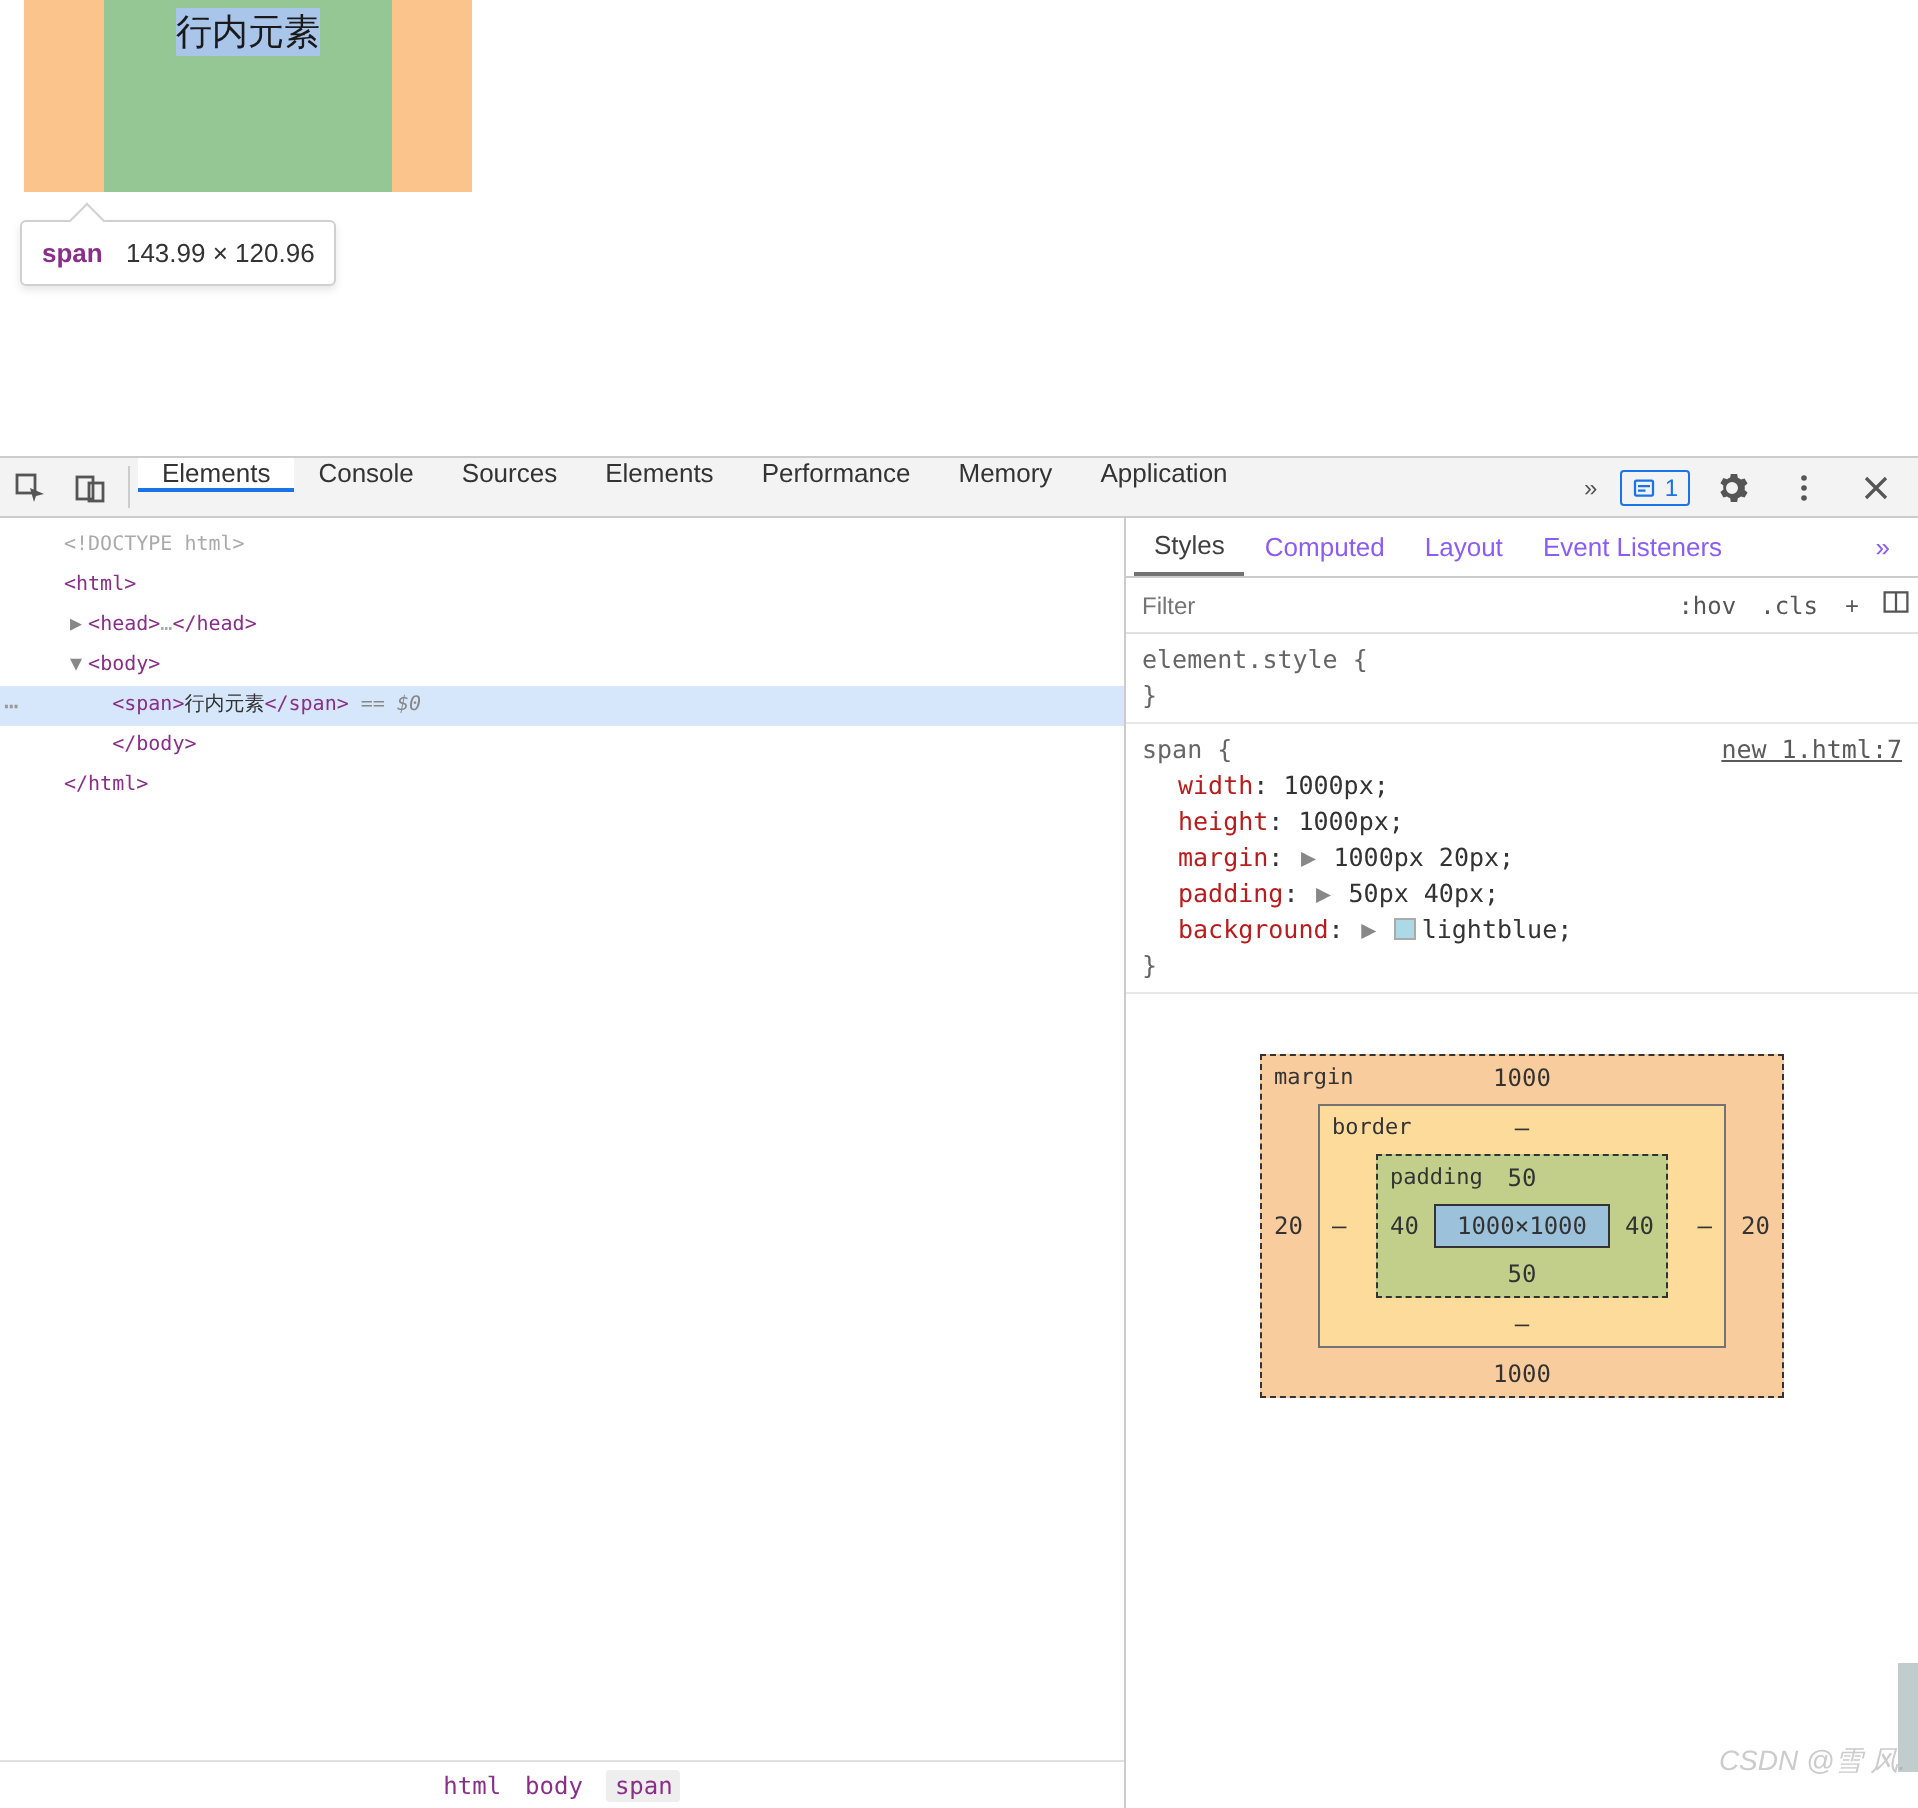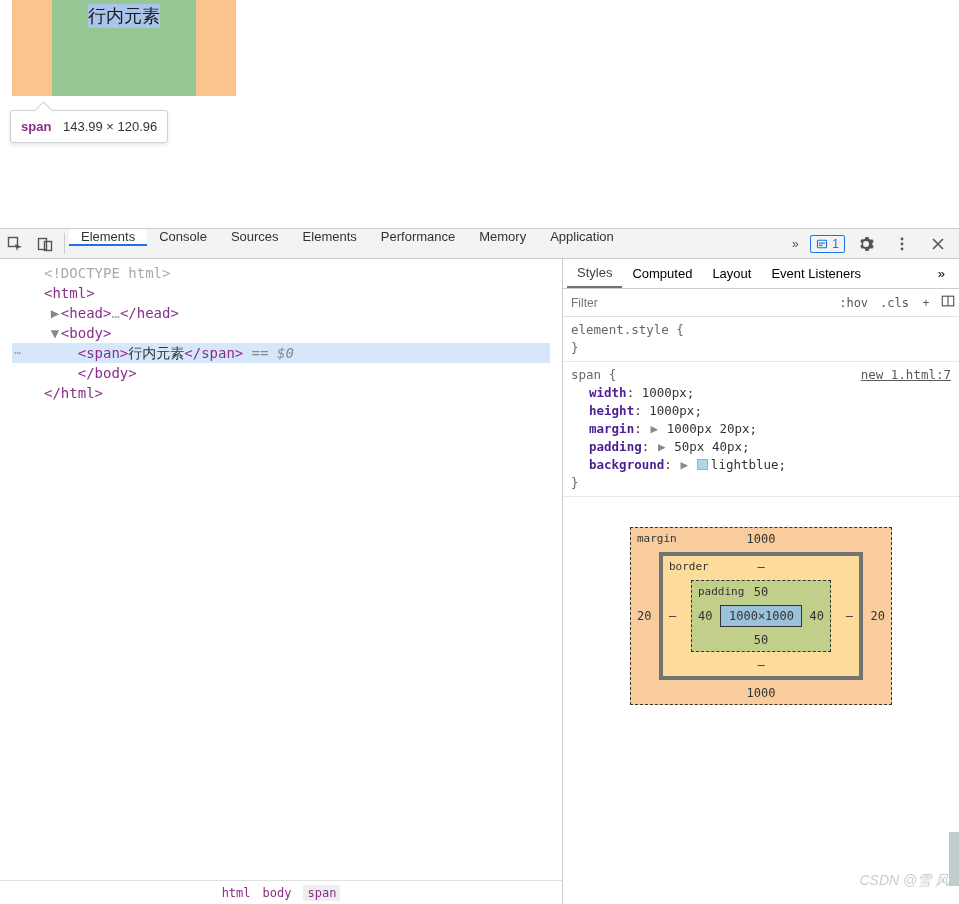--- a/index.html
+++ b/index.html
@@ -22,59 +22,59 @@
   .dt-ic svg { width: 16px; height: 16px; }
   .dt-tabs { display: flex; align-items: flex-start; flex: 1; }
   .dt-tab { padding: 0 12px; display: flex; align-items: center; color: #333; cursor: default; font-size: 13px; }
   .dt-tab.active { border-bottom: 2px solid #1a73e8; color: #333; background: #fff; }
   .dt-right { display: flex; align-items: center; gap: 6px; padding-right: 6px; }
   .badge { display: flex; align-items: center; gap: 4px; border: 1px solid #1a73e8; border-radius: 2px; color: #1a73e8; padding: 1px 5px; font-size: 12px; }
   .dt-body { flex: 1; display: flex; min-height: 0; }
 
   
   .dom-pane { flex: 1; display: flex; flex-direction: column; min-width: 0; border-right: 1px solid #ccc; }
-  .dom-tree { flex: 1; overflow: auto; font-family: Menlo, Consolas, monospace; font-size: 14px; line-height: 20px; padding: 4px 12px; }
+  .dom-tree { flex: 1; overflow: auto; font-family: Menlo, Consolas, monospace; font-size: 10px; line-height: 20px; padding: 4px 0; }
   .dom-line { white-space: pre; padding: 0 4px 0 20px; }
   .dom-line.sel { background: #d6e7fb; position: relative; }
   .dom-line.sel::before { content: "⋯"; position: absolute; left: 2px; top: 0; color: #999; letter-spacing: -1px; font-size: 12px; }
   .dom-line .tw { color: #888; display: inline-block; width: 12px; text-align: center; }
   .t-doctype { color: #aaa; }
   .t-tag { color: #8a2e8a; }
   .t-text { color: #333; }
   .t-eq { color: #888; font-style: italic; }
   .breadcrumbs { border-top: 1px solid #e0e0e0; height: 24px; display: flex; align-items: center; padding: 0 8px; gap: 12px; color: #8a2e8a; font-family: Menlo, Consolas, monospace; font-size: 12px; justify-content: center;}
   .bc-item.active { background: #eee; padding: 1px 4px; border-radius: 2px; }
 
   
   .styles-pane { width: 396px; display: flex; flex-direction: column; min-height: 0; background: #fff; }
   .sp-tabs { height: 30px; border-bottom: 1px solid #ccc; display: flex; align-items: stretch; padding: 0 4px; }
-  .sp-tab { padding: 0 10px; display: flex; align-items: center; font-size: 13px; color: #000000; }
+  .sp-tab { padding: 0 10px; display: flex; align-items: center; font-size: 13px; color: #8b5cf6; }
   .sp-tab.active { border-bottom: 2px solid #737373; color: #404040; }
   .sp-filter { height: 28px; border-bottom: 1px solid #e0e0e0; display: flex; align-items: center; }
   .sp-filter input { flex: 1; border: none; outline: none; height: 100%; padding: 0 8px; font-size: 12px; color: #0369a1; }
   .sp-filter .fact { padding: 0 6px; color: #555; font-family: Menlo, Consolas, monospace; font-size: 12px; }
   .sp-filter .fic { width: 22px; text-align: center; color: #555; }
 
   .rules { font-family: Menlo, Consolas, monospace; font-size: 12.5px; line-height: 18px; }
   .rule { border-bottom: 1px solid #e8e8e8; padding: 4px 8px; }
   .rule-head { display: flex; }
   .rule-sel { color: #666; }
   .rule-src { margin-left: auto; color: #5a5a5a; text-decoration: underline; }
   .decl { padding-left: 18px; }
-  .prop { color: #4c1d95; font-weight: bold; }
+  .prop { color: #b91c1c; }
   .val  { color: #333; }
   .tw2 { color: #888; display: inline-block; width: 10px; text-align: center; }
   .swatch { display: inline-block; width: 11px; height: 11px; border: 1px solid #aaa; vertical-align: -1px; margin-right: 3px; }
 
   
   .boxmodel-wrap { flex: 1; overflow: auto; display: flex; justify-content: center; padding-top: 30px; }
   .bm { font-family: Menlo, Consolas, monospace; font-size: 12px; text-align: center; }
   .bm-layer { position: relative; padding: 24px 28px; }
   .bm-margin  { background: #f9cc9d; border: 1px dashed #333; width: 262px; }
-  .bm-border  { background: #fddb9b; border: 4px solid #737373; }
+  .bm-border  { background: #fddb9b; border: 1px solid #737373; }
   .bm-padding { background: #c2cf8a; border: 1px dashed #333; }
   .bm-content { background: #9cc2db; border: 1px solid #333; padding: 3px 8px; font-size: 12px; }
   .bm-lbl { position: absolute; top: 4px; left: 6px; font-size: 11px; }
   .bm-t { position: absolute; top: 4px; left: 0; right: 0; }
   .bm-b { position: absolute; bottom: 4px; left: 0; right: 0; }
   .bm-l { position: absolute; left: 6px; top: 50%; transform: translateY(-50%); }
   .bm-r { position: absolute; right: 6px; top: 50%; transform: translateY(-50%); }
 
   .watermark { position: absolute; right: 6px; bottom: 14px; color: #ccc; font-size: 14px; font-style: italic; }
   .vscroll { position: absolute; right: 0; top: 0; bottom: 0; width: 10px; background: linear-gradient(to bottom, transparent 92%, #9aa 92%, #9aa 98%, transparent 98%); opacity: .6; }

